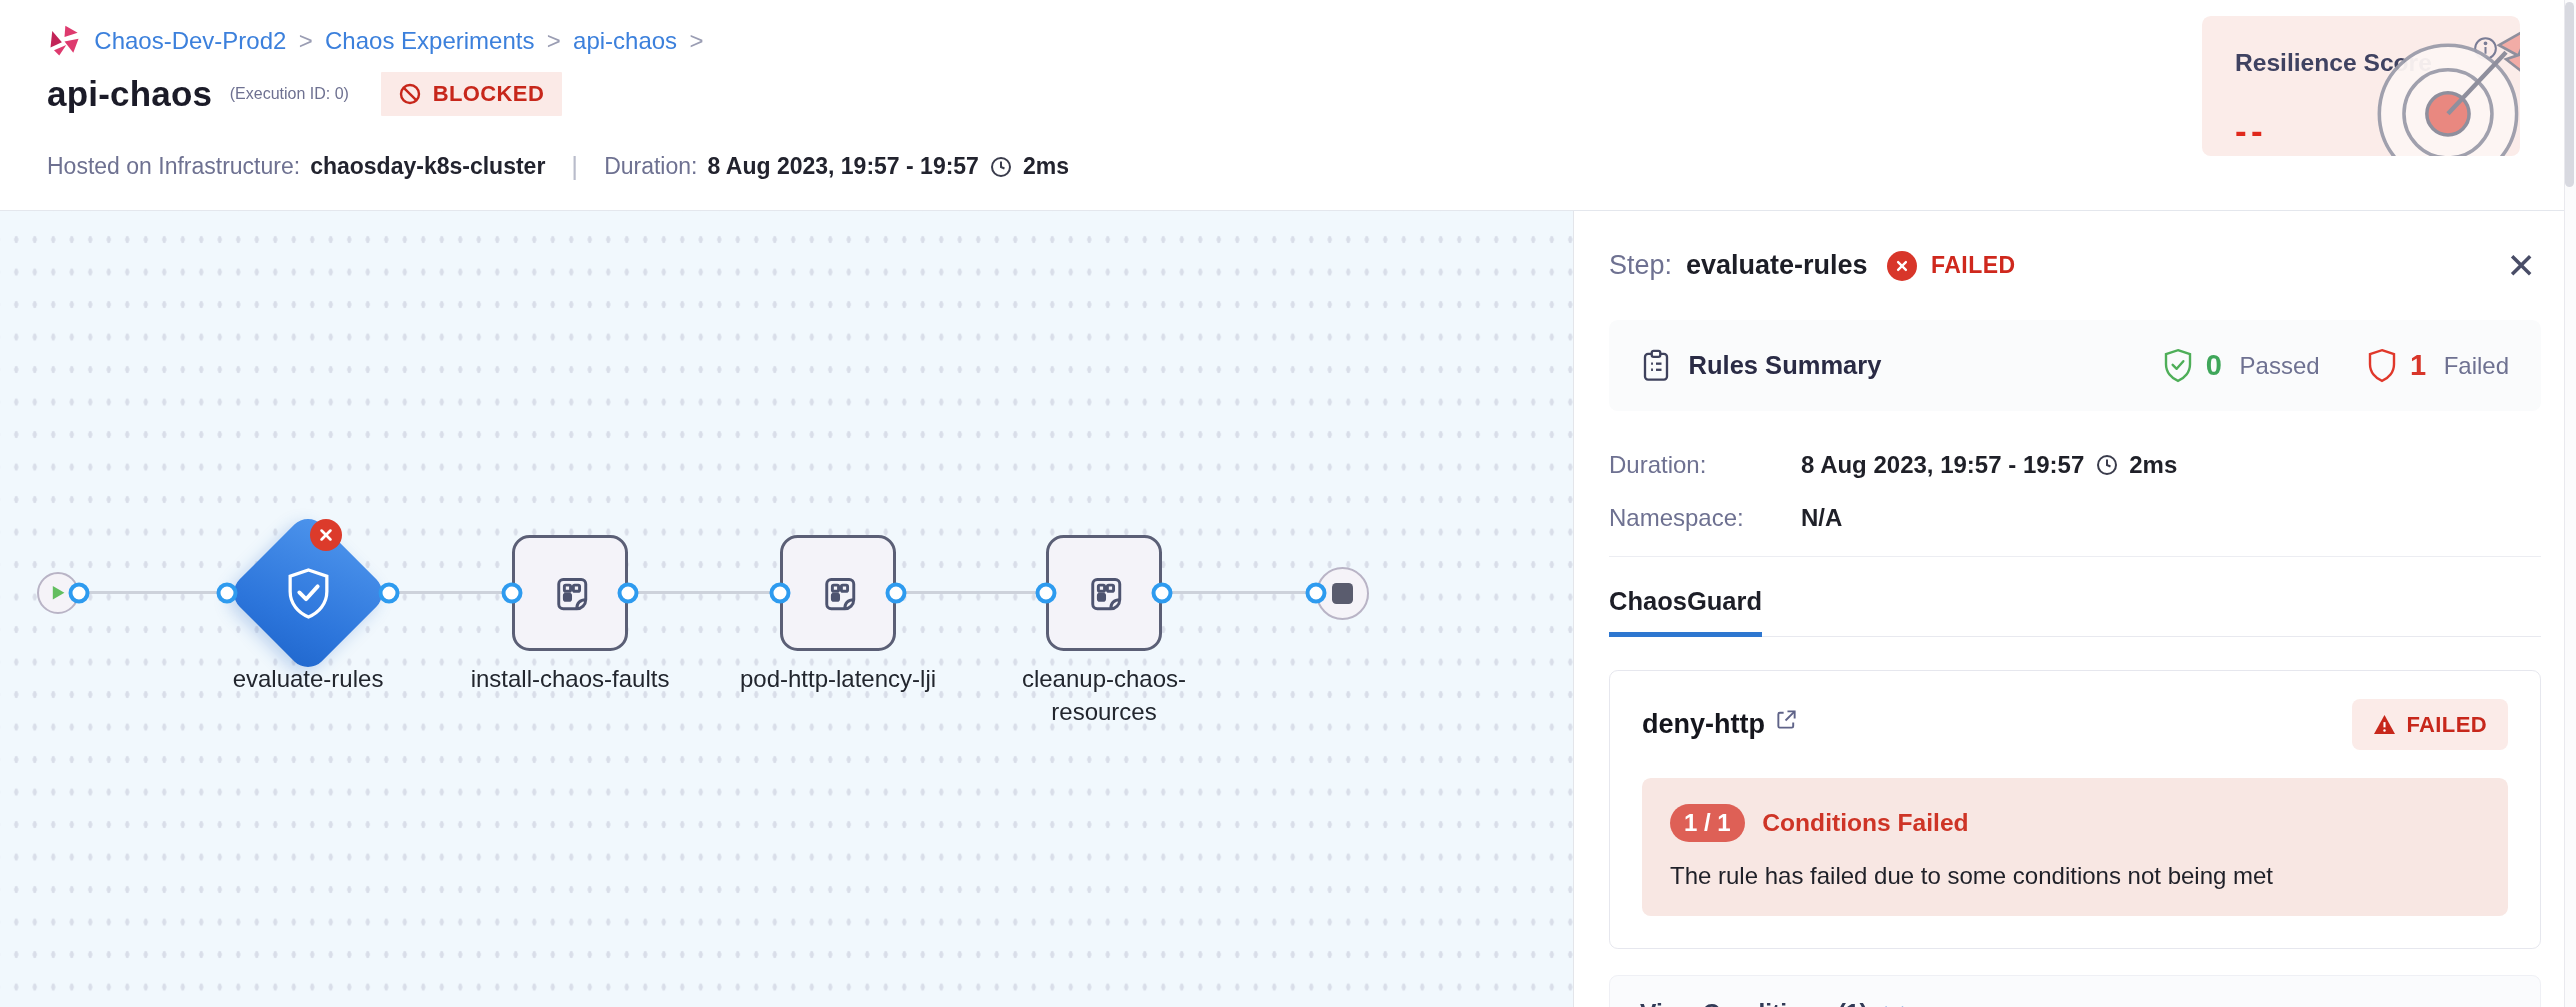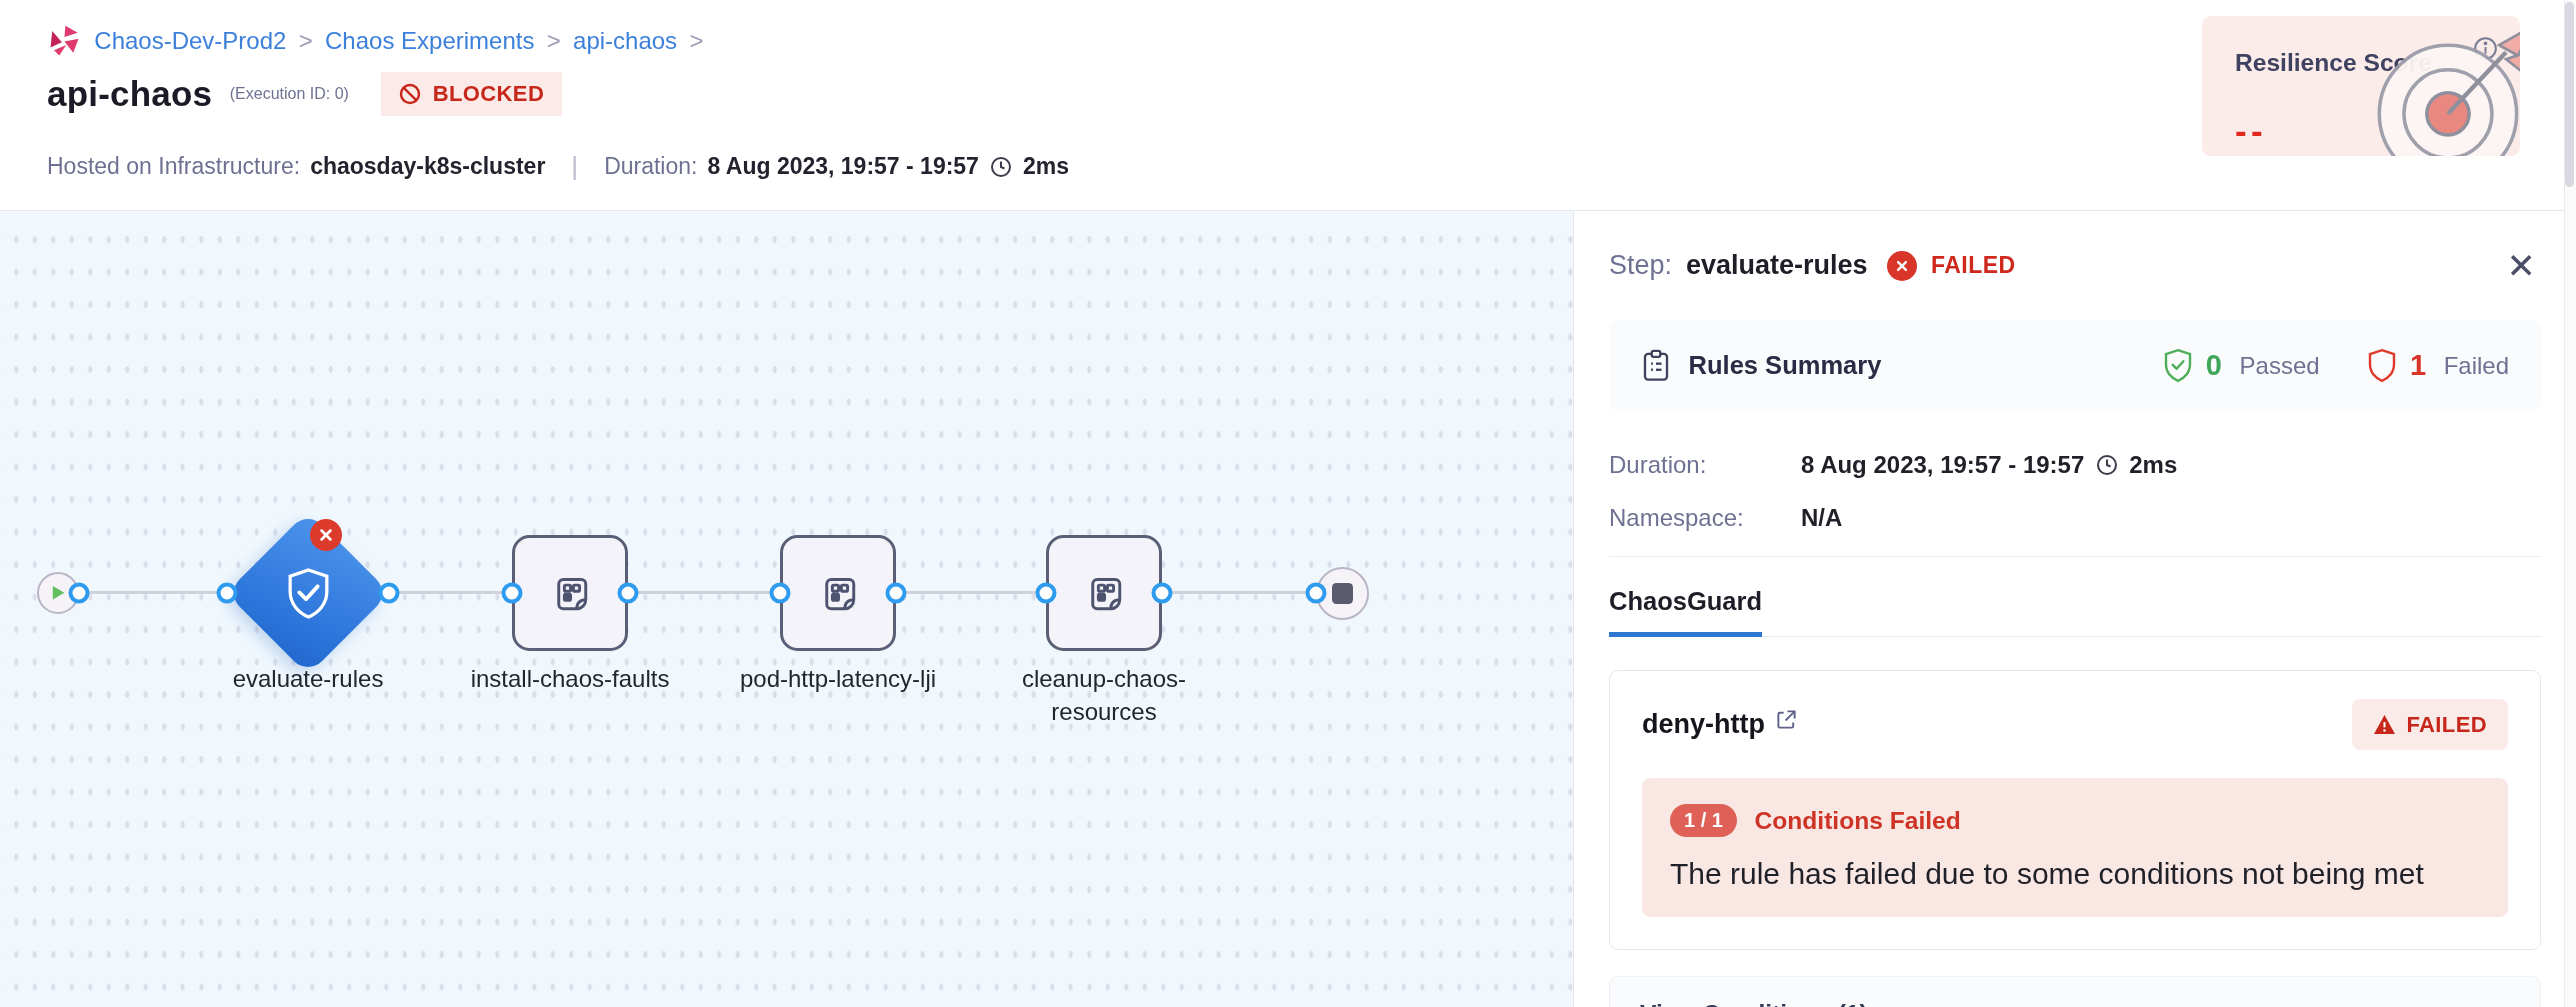--- a/index.html
+++ b/index.html
@@ -104,23 +104,23 @@
   .tab-active { display:inline-block; font-size:25.5px; font-weight:700; color:#1D1E27; padding-bottom:16px; border-bottom:5.3px solid #2E77D0; margin-bottom:-0.9px; cursor:pointer; }
 
   .rule-card { margin-top:33px; border:0.9px solid #E6E7EE; border-radius:8.8px; padding:28px 32px 32px; background:#fff; }
   .rule-head { display:flex; align-items:center; }
   .rule-name { font-size:27px; font-weight:700; color:#15161D; }
   .ext-link { margin-left:10.5px; margin-top:-10.5px; cursor:pointer; }
   .rule-badge { margin-left:auto; display:flex; align-items:center; gap:10.5px; background:#FBEBE8; border-radius:8px; padding:12.3px 21px; }
   .rule-badge .txt { font-size:22px; font-weight:700; color:#C7271B; letter-spacing:0.4px; }
   .conditions-panel { margin-top:28px; background:#F8E7E3; border-radius:8.8px; padding:26px 28px; }
   .cond-head { display:flex; align-items:center; gap:17.6px; }
-  .cond-pill { background:#DE6056; color:#fff; border-radius:878px; padding:5.3px 14px; font-size:20px; font-weight:700; }
+  .cond-pill { background:#DE6056; color:#fff; border-radius:878px; padding:5.3px 14px; font-size:24px; font-weight:700; }
   .cond-title { font-size:24.6px; font-weight:700; color:#CE3426; }
-  .cond-msg { margin-top:19.3px; font-size:30px; color:#1F2028; }
+  .cond-msg { margin-top:19.3px; font-size:24px; color:#1F2028; }
 
   .view-conditions-bar {
     margin-top:26px; background:#FAFBFD; border:0.9px solid #EFF0F5; border-radius:8.8px 8.8px 0 0;
     padding:23px 30px 26px; display:flex; align-items:center; gap:14px; cursor:pointer;
   }
   .view-conditions-text { font-size:24.6px; font-weight:700; color:#323B57; }
 
   
   .scrollbar-track { position:absolute; top:0; right:0; width:12.3px; height:100%; background:#FBFBFC; border-left:0.9px solid #E9E9EE; }
   .scrollbar-thumb { position:absolute; top:1.8px; right:1.8px; width:8.8px; height:185px; border-radius:5.3px; background:#D8D9E0; }

